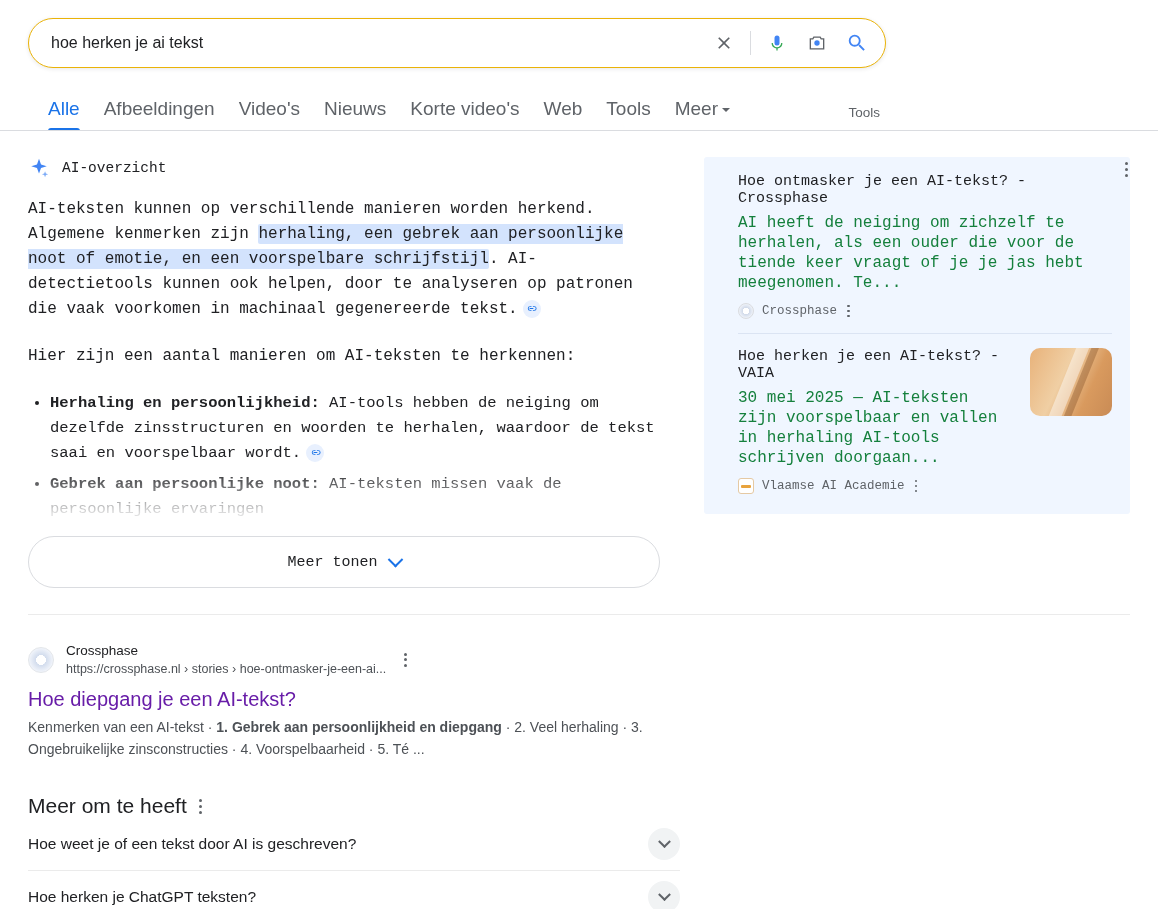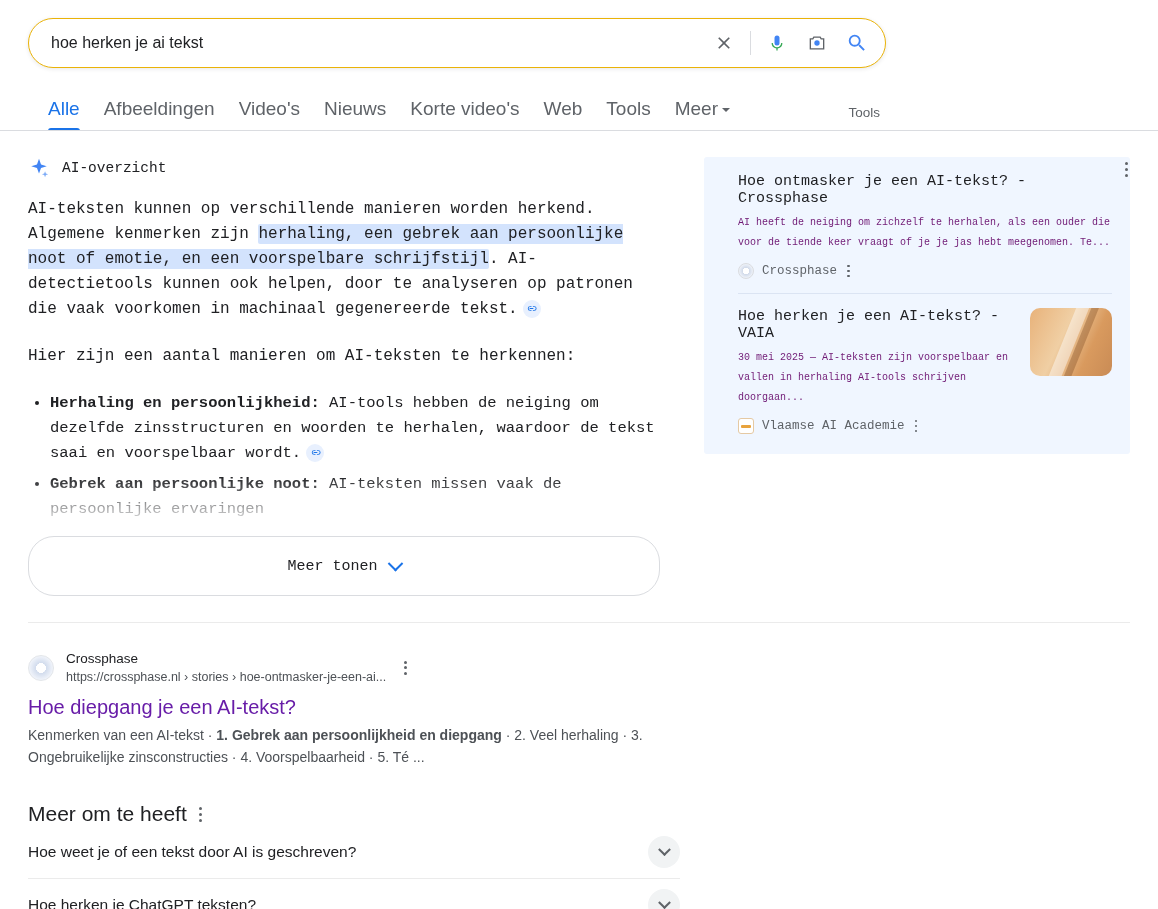--- a/index.html
+++ b/index.html
@@ -180,21 +180,21 @@
     height: 112px;
     background: linear-gradient(to bottom, rgba(255,255,255,0) 0%, rgba(255,255,255,0.85) 38%, #fff 72%);
     pointer-events: none;
   }
 
   .show-more {
     position: absolute;
     left: 0;
     bottom: 0;
     width: 632px;
-    height: 60px;
+    height: 52px;
     border: 1px solid #dadce0;
     border-radius: 26px;
     background: #fff;
     display: flex;
     align-items: center;
     justify-content: center;
     gap: 12px;
     font-size: 15px;
     color: #202124;
     cursor: pointer;
@@ -217,23 +217,23 @@
     border-top: 1px solid #dbe4f3;
     padding-top: 14px;
   }
   .src-title {
     font-size: 15px;
     color: #202124;
     margin-bottom: 6px;
     cursor: pointer;
   }
   .src-snippet {
-    font-size: 10px;
+    font-size: 16px;
     line-height: 20px;
-    color: #701a75;
+    color: #15803d;
     margin-bottom: 10px;
   }
   .src-foot {
     display: flex;
     align-items: center;
     gap: 8px;
     font-size: 12.5px;
     color: #5f6368;
   }
   .favicon {

